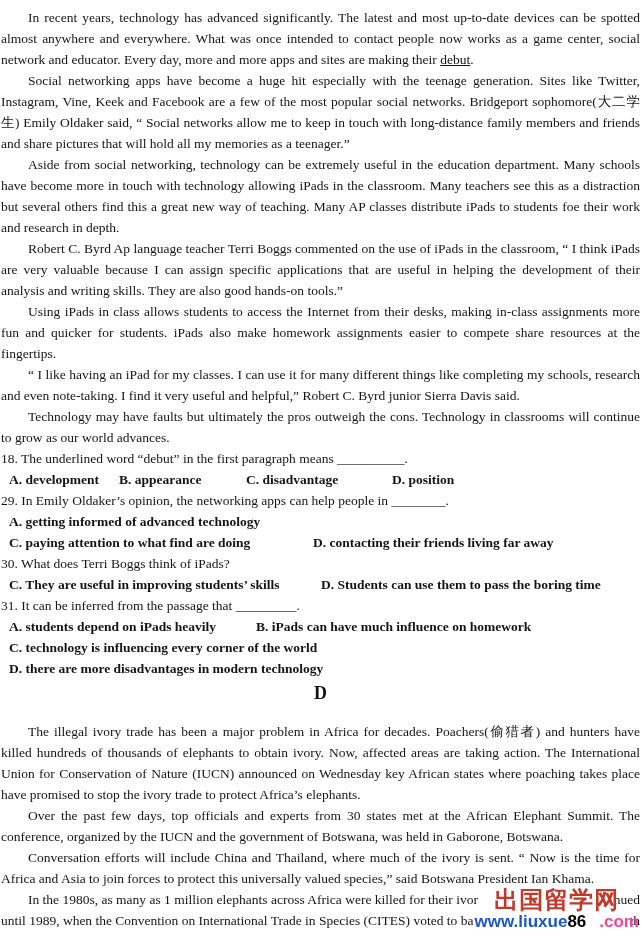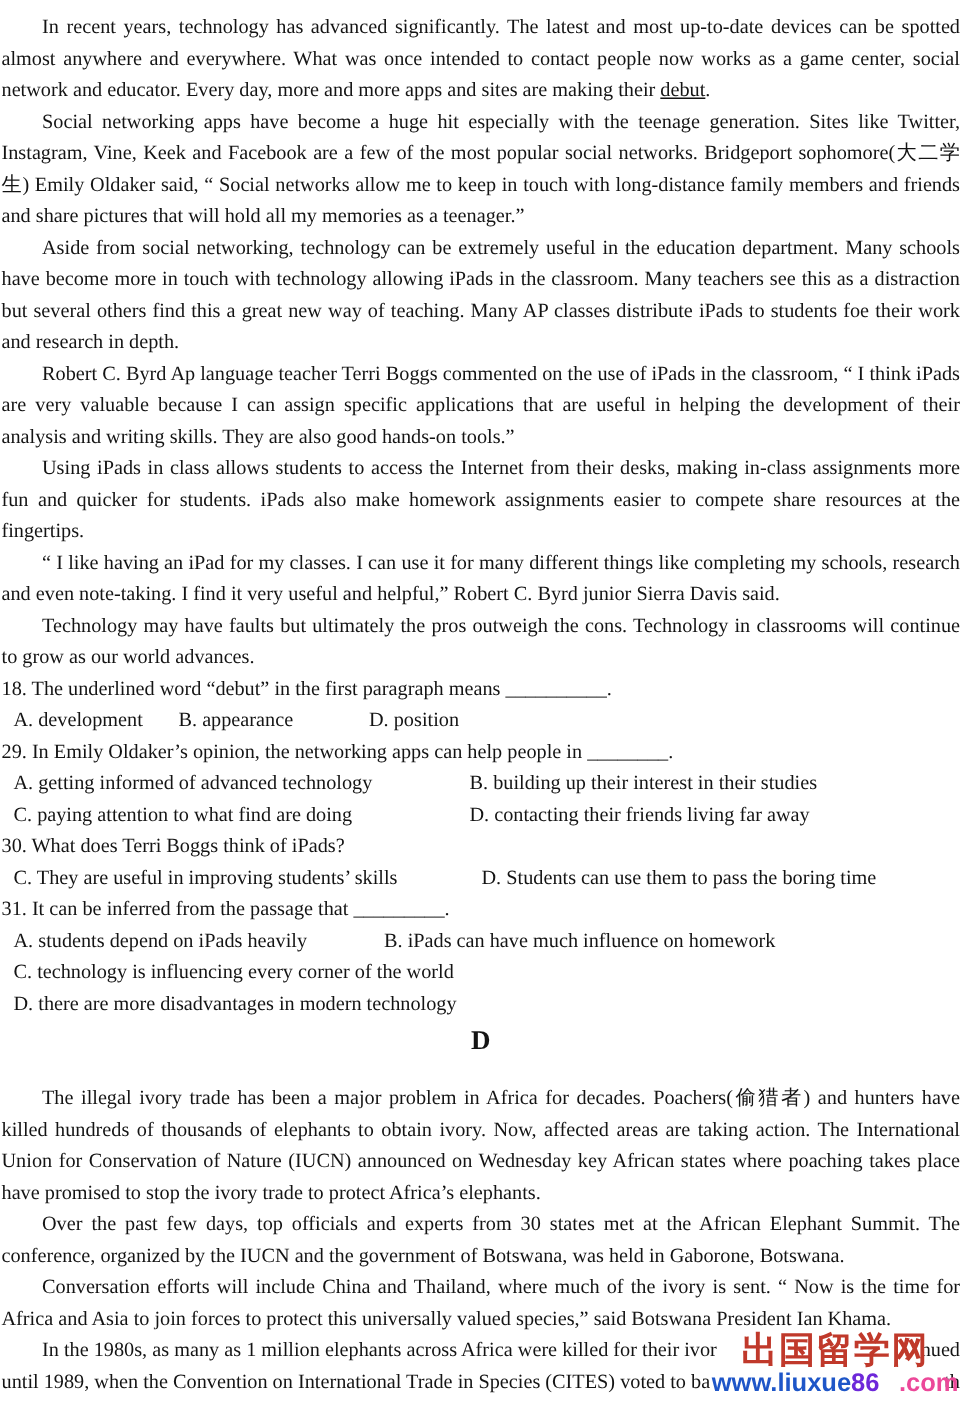--- a/index.html
+++ b/index.html
@@ -4,21 +4,21 @@
 <style>
   html,body{margin:0;padding:0;}
   body{
     width:642px;height:936px;background:#ffffff;overflow:hidden;position:relative;
     font-family:"Liberation Serif", serif;color:#141414;
   }
   .page{padding:7px 2px 0 1px;font-size:13.5px;line-height:21px;}
   .para{margin:0;text-align:justify;text-indent:27px;}
   .u{text-decoration:underline;}
   .stem{margin:0;text-align:left;}
-  .opt-row{display:flex;padding-left:8px;}
+  .opt-row{display:flex;padding-left:8px;font-weight:bold;}
   .opt{display:inline-block;white-space:nowrap;}
   .c28a{width:110px}.c28b{width:127px}.c28c{width:146px}
   .c29{width:304px}
   .c30{width:312px}
   .c31{width:247px}
   .sec-heading{
     text-align:center;font-weight:bold;font-size:18px;line-height:24px;
     margin:2px 0 16px 0;
   }
   .frag-line{display:flex;justify-content:space-between;white-space:nowrap;overflow:hidden;gap:16px;}
@@ -48,29 +48,29 @@
   <p class="para">Robert C. Byrd Ap language teacher Terri Boggs commented on the use of iPads in the classroom, “ I think iPads are very valuable because I can assign specific applications that are useful in helping the development of their analysis and writing skills. They are also good hands-on tools.”</p>
   <p class="para">Using iPads in class allows students to access the Internet from their desks, making in-class assignments more fun and quicker for students. iPads also make homework assignments easier to compete share resources at the fingertips.</p>
   <p class="para">“ I like having an iPad for my classes. I can use it for many different things like completing my schools, research and even note-taking. I find it very useful and helpful,” Robert C. Byrd junior Sierra Davis said.</p>
   <p class="para">Technology may have faults but ultimately the pros outweigh the cons. Technology in classrooms will continue to grow as our world advances.</p>
 
   <div>
     <div class="stem">18. The underlined word “debut” in the first paragraph means __________.</div>
     <div class="opt-row">
       <span class="opt c28a">A. development</span>
       <span class="opt c28b">B. appearance</span>
+      <span class="opt c28c">C. disadvantage</span>
       <span class="opt">D. position</span>
     </div>
   </div>
 
   <div>
     <div class="stem">29. In Emily Oldaker’s opinion, the networking apps can help people in ________.</div>
     <div class="opt-row">
       <span class="opt c29">A. getting informed of advanced technology</span>
-      <span class="opt">B. building up their interest in their studies</span>
     </div>
     <div class="opt-row">
       <span class="opt c29">C. paying attention to what find are doing</span>
       <span class="opt">D. contacting their friends living far away</span>
     </div>
   </div>
 
   <div>
     <div class="stem">30. What does Terri Boggs think of iPads?</div>
     <div class="opt-row">
@@ -105,14 +105,14 @@
   </div>
   <div class="frag-line">
     <span>until 1989, when the Convention on International Trade in Species (CITES) voted to ba</span>
     <span>th</span>
   </div>
 
 </div>
 
 <div class="watermark">
   <div class="wm-cn" style="color: rgb(192, 57, 43);">出国留学网</div>
-  <div class="wm-url"><span class="wm-blue" style="color: rgb(30, 86, 200);">www.liuxue</span><span class="wm-red" style="color: #6d28d9; margin-top: 36px;">86</span><span class="wm-blue" style="color: #ec4899; padding-left: 13px;">.com</span></div>
+  <div class="wm-url"><span class="wm-blue" style="color: rgb(30, 86, 200);">www.liuxue</span><span class="wm-red" style="color: #000000; margin-top: 36px;">86</span><span class="wm-blue" style="color: #ec4899; padding-left: 13px;">.com</span></div>
 </div>
 
 </body></html>

